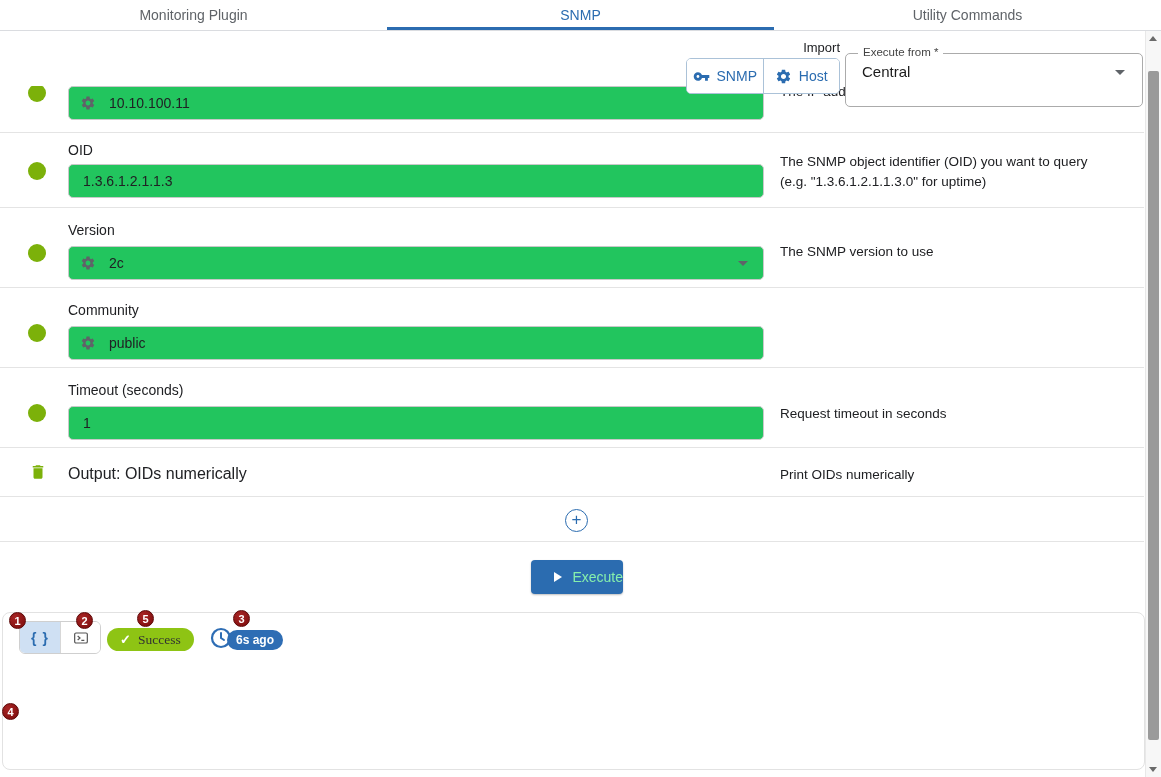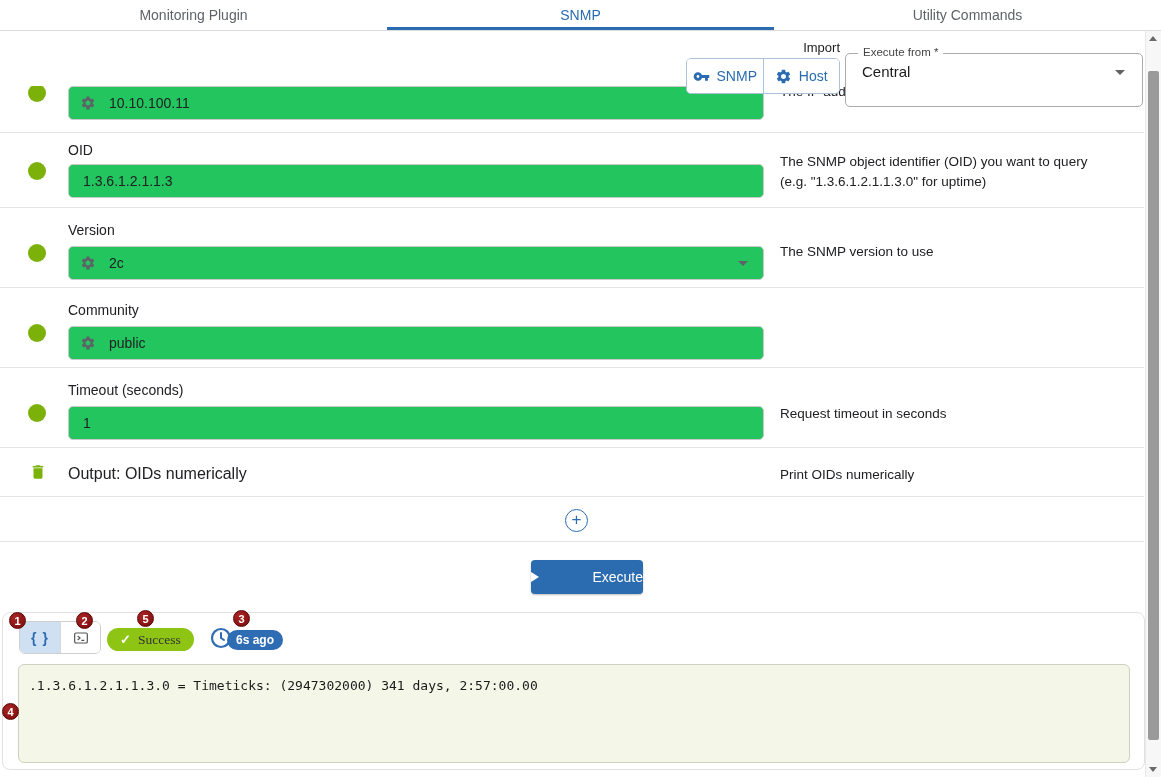--- a/index.html
+++ b/index.html
@@ -74,24 +74,24 @@
 
   .trash { position:absolute; left:29px; top:14px; width:18px; height:20px;
     fill:#7cb10a; cursor:pointer; }
   .out-flag-label { position:absolute; left:68px; top:17px; font-size:16px; }
 
   .plus-btn { position:absolute; left:565px; top:509px; width:23px; height:23px;
     border:1.6px solid #2b6cb0; border-radius:50%; color:#2b6cb0; font-size:17px;
     line-height:19px; text-align:center; cursor:pointer; background:#fff; z-index:2; }
 
   
-  .execute-btn { position:absolute; left:531px; top:560px; width:112px; height:34px;
-    background:#2b6cb0; border:none; border-radius:4px; color:#ffffff; font-size:14px;
+  .execute-btn { position:absolute; left:531px; top:560px; width:92px; height:34px;
+    background:#2b6cb0; border:none; border-radius:4px; color:#86efac; font-size:14px;
     font-family:"Liberation Sans",sans-serif; display:flex; align-items:center;
-    justify-content:space-between; gap:10px; cursor:pointer;
+    justify-content:flex-end; gap:10px; cursor:pointer;
     box-shadow:0 1px 2px rgba(0,0,0,.25); }
   .play { width:0; height:0; border-top:5px solid transparent;
     border-bottom:5px solid transparent; border-left:8px solid #fff; }
 
   
   .result-card { position:absolute; left:2px; top:612px; width:1143px; height:158px;
     border:1px solid #e2e2e2; border-radius:8px; background:#fff; }
   .toggle-group { position:absolute; left:16px; top:8px; height:33px; display:flex;
     border:1px solid #cfcfcf; border-radius:6px; overflow:hidden; background:#fff; }
   .tg-btn { width:40px; height:100%; display:flex; align-items:center;
@@ -269,21 +269,20 @@
   </div>
 
   <div class="time-wrap">
     <svg class="clock" viewBox="0 0 24 24">
       <circle cx="12" cy="12" r="9" fill="#fff" stroke="#2e6db4" stroke-width="2.2"></circle>
       <polyline points="12 7 12 12 15 14" fill="none" stroke="#2e6db4" stroke-width="2" stroke-linecap="round"></polyline>
     </svg>
     <span class="time-pill">6s ago</span>
   </div>
 
-  <div class="out-box">.1.3.6.1.2.1.1.3.0 = Timeticks: (2947302000) 341 days, 2:57:00.00</div>
 </div>
 
 <div class="badge b1">1</div>
 <div class="badge b2">2</div>
 <div class="badge b5">5</div>
 <div class="badge b3">3</div>
 <div class="badge b4">4</div>
 
 <div class="scrollbar">
   <div class="sb-up"></div>

